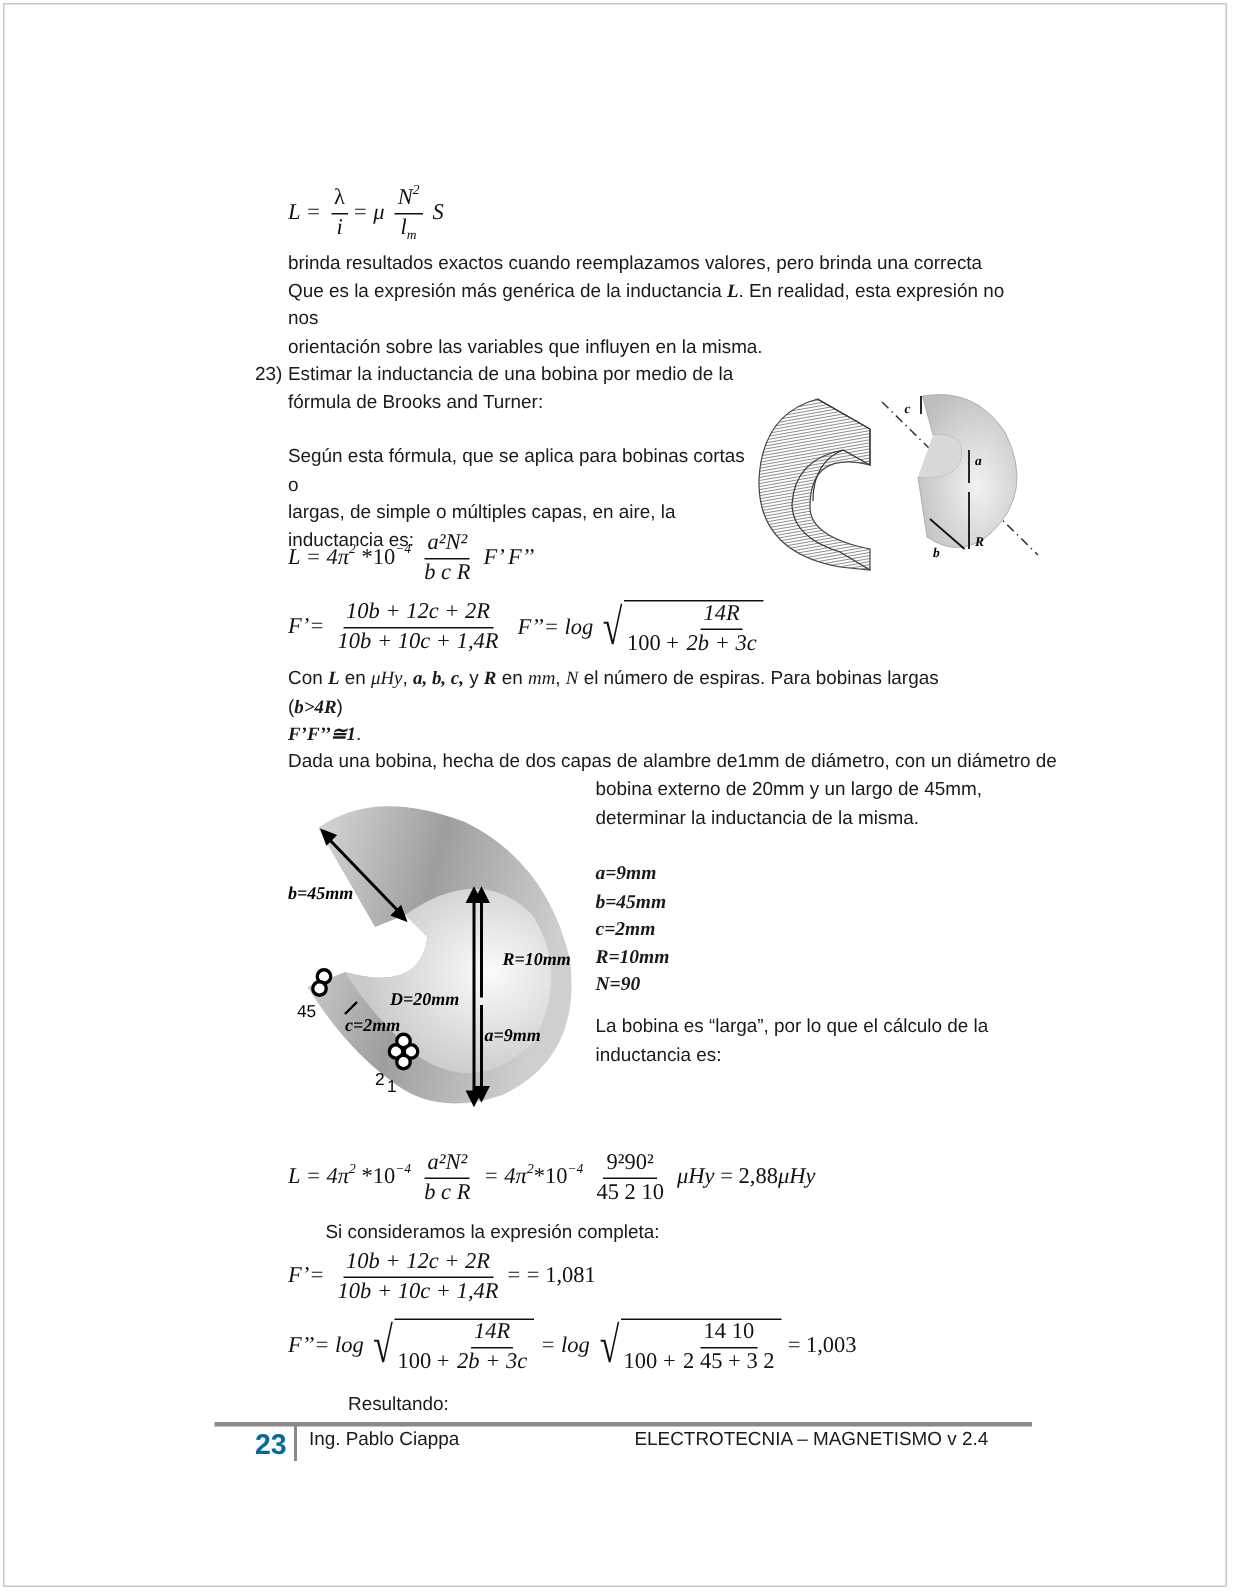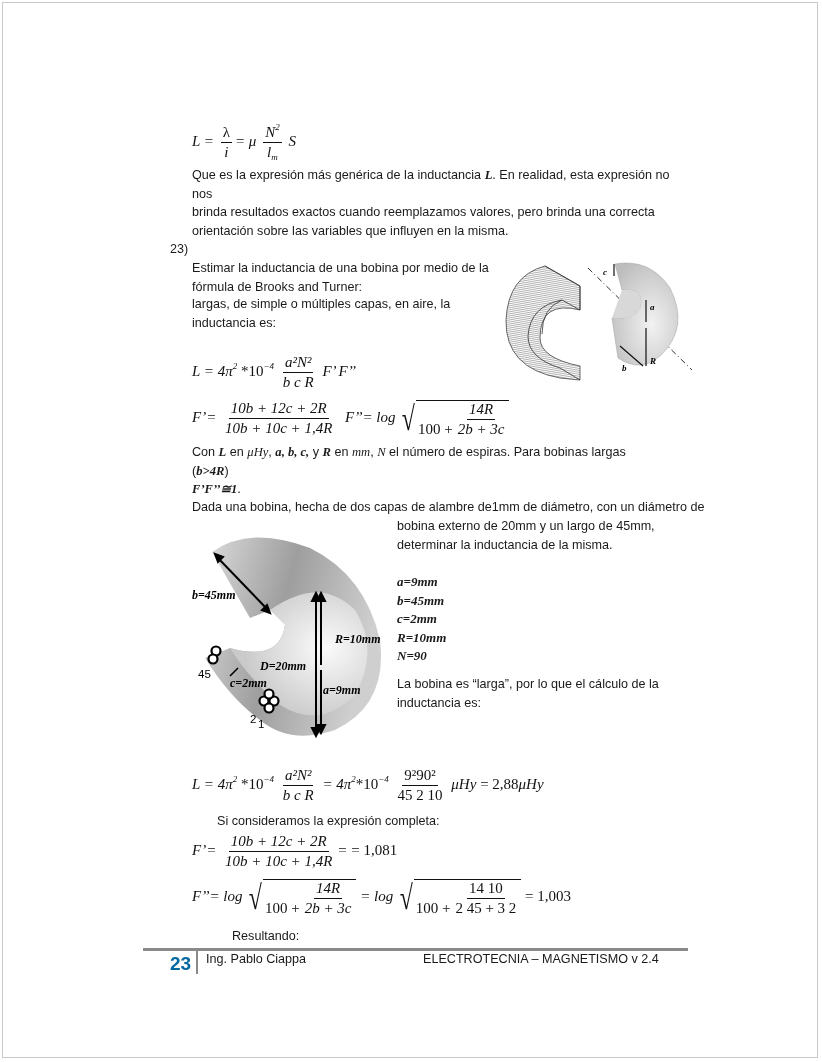--- a/index.html
+++ b/index.html
@@ -41,32 +41,33 @@
     </span>=
   <span>μ</span>
   <span class="frac">
       <span class="num"><span>N</span><sup>2</sup></span>
       <span class="den"><span>l</span><sub>m</sub></span>
     </span>
   <span>S</span>
 </div>
 
 <div class="abs txt" style="left:192px; top:166px; width:480px;">
+  <div>brinda resultados exactos cuando reemplazamos valores, pero brinda una correcta</div>
   <div><span>Que es la expresión más genérica de la inductancia </span><b class="i">L</b><span>. En realidad, esta expresión no nos</span></div>
-  <div>brinda resultados exactos cuando reemplazamos valores, pero brinda una correcta</div>
   <div>orientación sobre las variables que influyen en la misma.</div>
 </div>
 
 <div class="abs txt" style="left:170px; top:240px;">23)</div>
-<div class="abs txt" style="left:192px; top:240px; width:300px;margin-top:19px;">
+<div class="abs txt" style="left:192px; top:240px; width:300px;">
   <div>Estimar la inductancia de una bobina por medio de la</div>
   <div>fórmula de Brooks and Turner:</div>
 </div>
 
 <div class="abs txt" style="left:192px; top:295px; width:310px;">
+  <div>Según esta fórmula, que se aplica para bobinas cortas o</div>
   <div>largas, de simple o múltiples capas, en aire, la</div>
   <div>inductancia es:</div>
 </div>
 
 <div class="abs math" style="left:192px; top:354px;">
   <span>L = 4π</span><sup>2</sup><span class="up"> *10</span><sup>−4</sup>
   <span class="frac">
       <span class="num">a²N²</span>
       <span class="den">b  c  R</span>
     </span>

